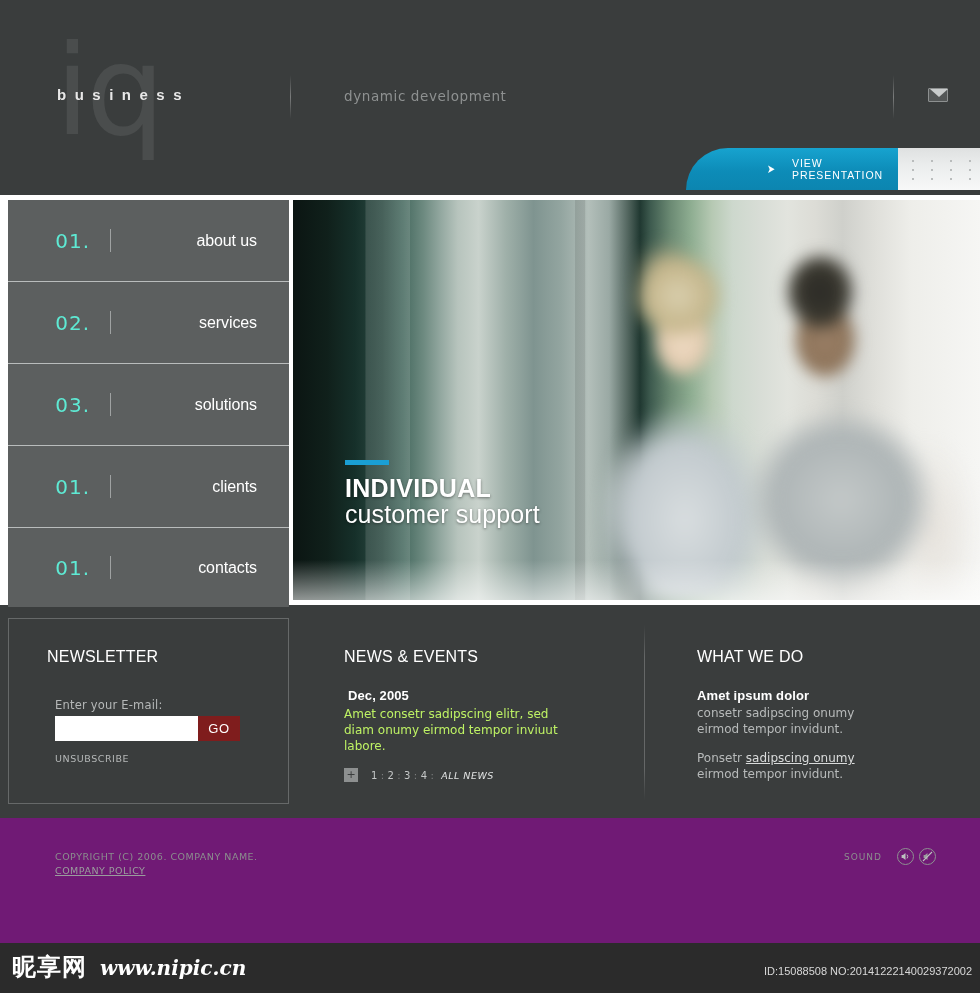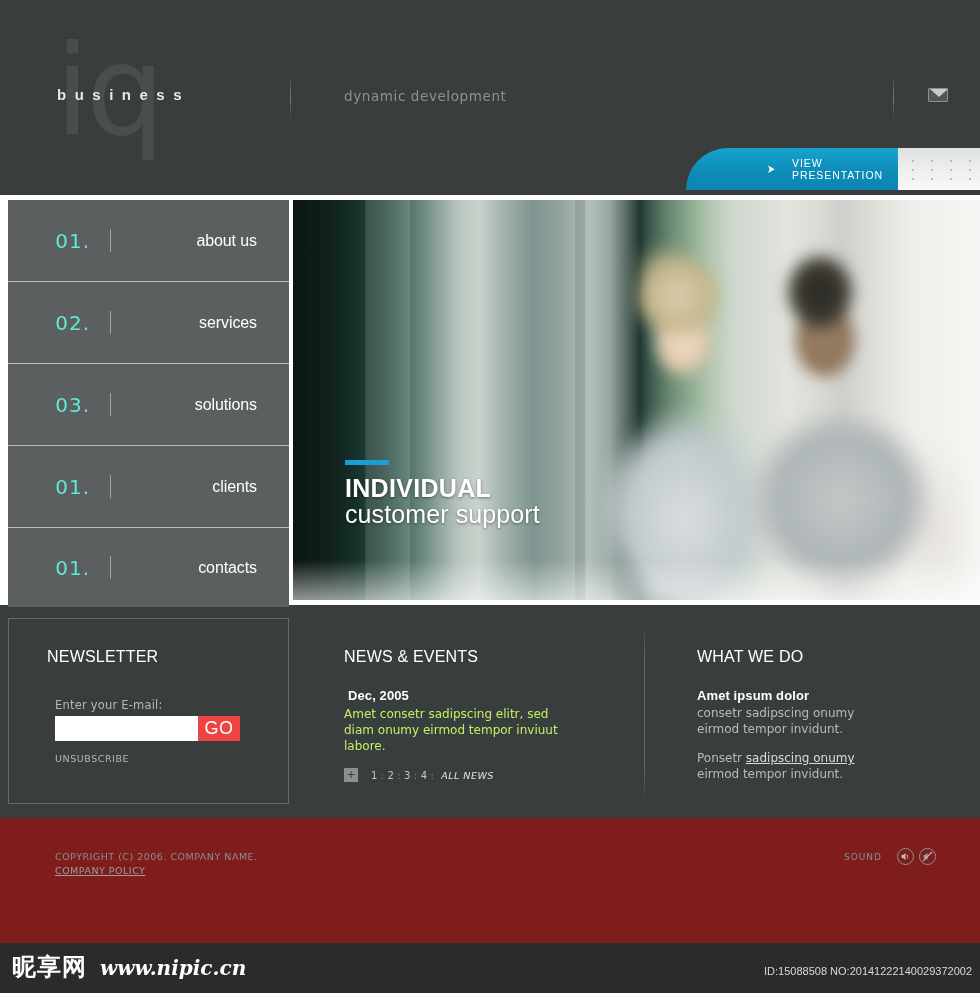--- a/index.html
+++ b/index.html
@@ -236,22 +236,22 @@
     font-family:"DejaVu Sans", sans-serif;
     font-size:11.5px;color:#b5b8b8;letter-spacing:.2px;
   }
   .nl-form{position:absolute;left:55px;top:111px;display:flex;}
   .nl-input{
     width:143px;height:25px;border:none;outline:none;background:#ffffff;
     box-sizing:border-box;padding:0 5px;font-size:11px;
     font-family:"Liberation Sans", sans-serif;color:#333;
   }
   .nl-go{
-    width:42px;height:25px;background:#ef4444;border:none;color:#ffffff;
-    font-size:18px;letter-spacing:.6px;cursor:pointer;
+    width:42px;height:25px;background:#7f1d1d;border:none;color:#ffffff;
+    font-size:13px;letter-spacing:.6px;cursor:pointer;
     font-family:"Liberation Sans", sans-serif;
   }
   .nl-unsub{
     position:absolute;left:55px;top:148px;
     font-family:"DejaVu Sans", sans-serif;
     font-size:9.5px;color:#b5b8b8;letter-spacing:.55px;cursor:pointer;
   }
 
   .news-title{position:absolute;left:344px;top:43px;}
   .news-date{
@@ -290,21 +290,21 @@
   .wwd-p2{
     position:absolute;left:697px;top:146px;width:200px;
     font-family:"DejaVu Sans", sans-serif;
     font-size:12px;line-height:15.8px;color:#b7baba;
   }
   .wwd-p2 u{color:#dadcdc;cursor:pointer;}
 
   
   .footer{
     position:absolute;left:0;top:818px;width:980px;height:125px;
-    background:#7f1d1d;
+    background:#701a75;
   }
   .copy{
     position:absolute;left:55px;top:33px;
     font-family:"DejaVu Sans", sans-serif;
     font-size:9.5px;color:#8b8e8e;letter-spacing:.5px;
   }
   .privacy{
     position:absolute;left:55px;top:47px;
     font-family:"DejaVu Sans", sans-serif;
     font-size:9.5px;color:#9a9d9d;letter-spacing:.5px;

